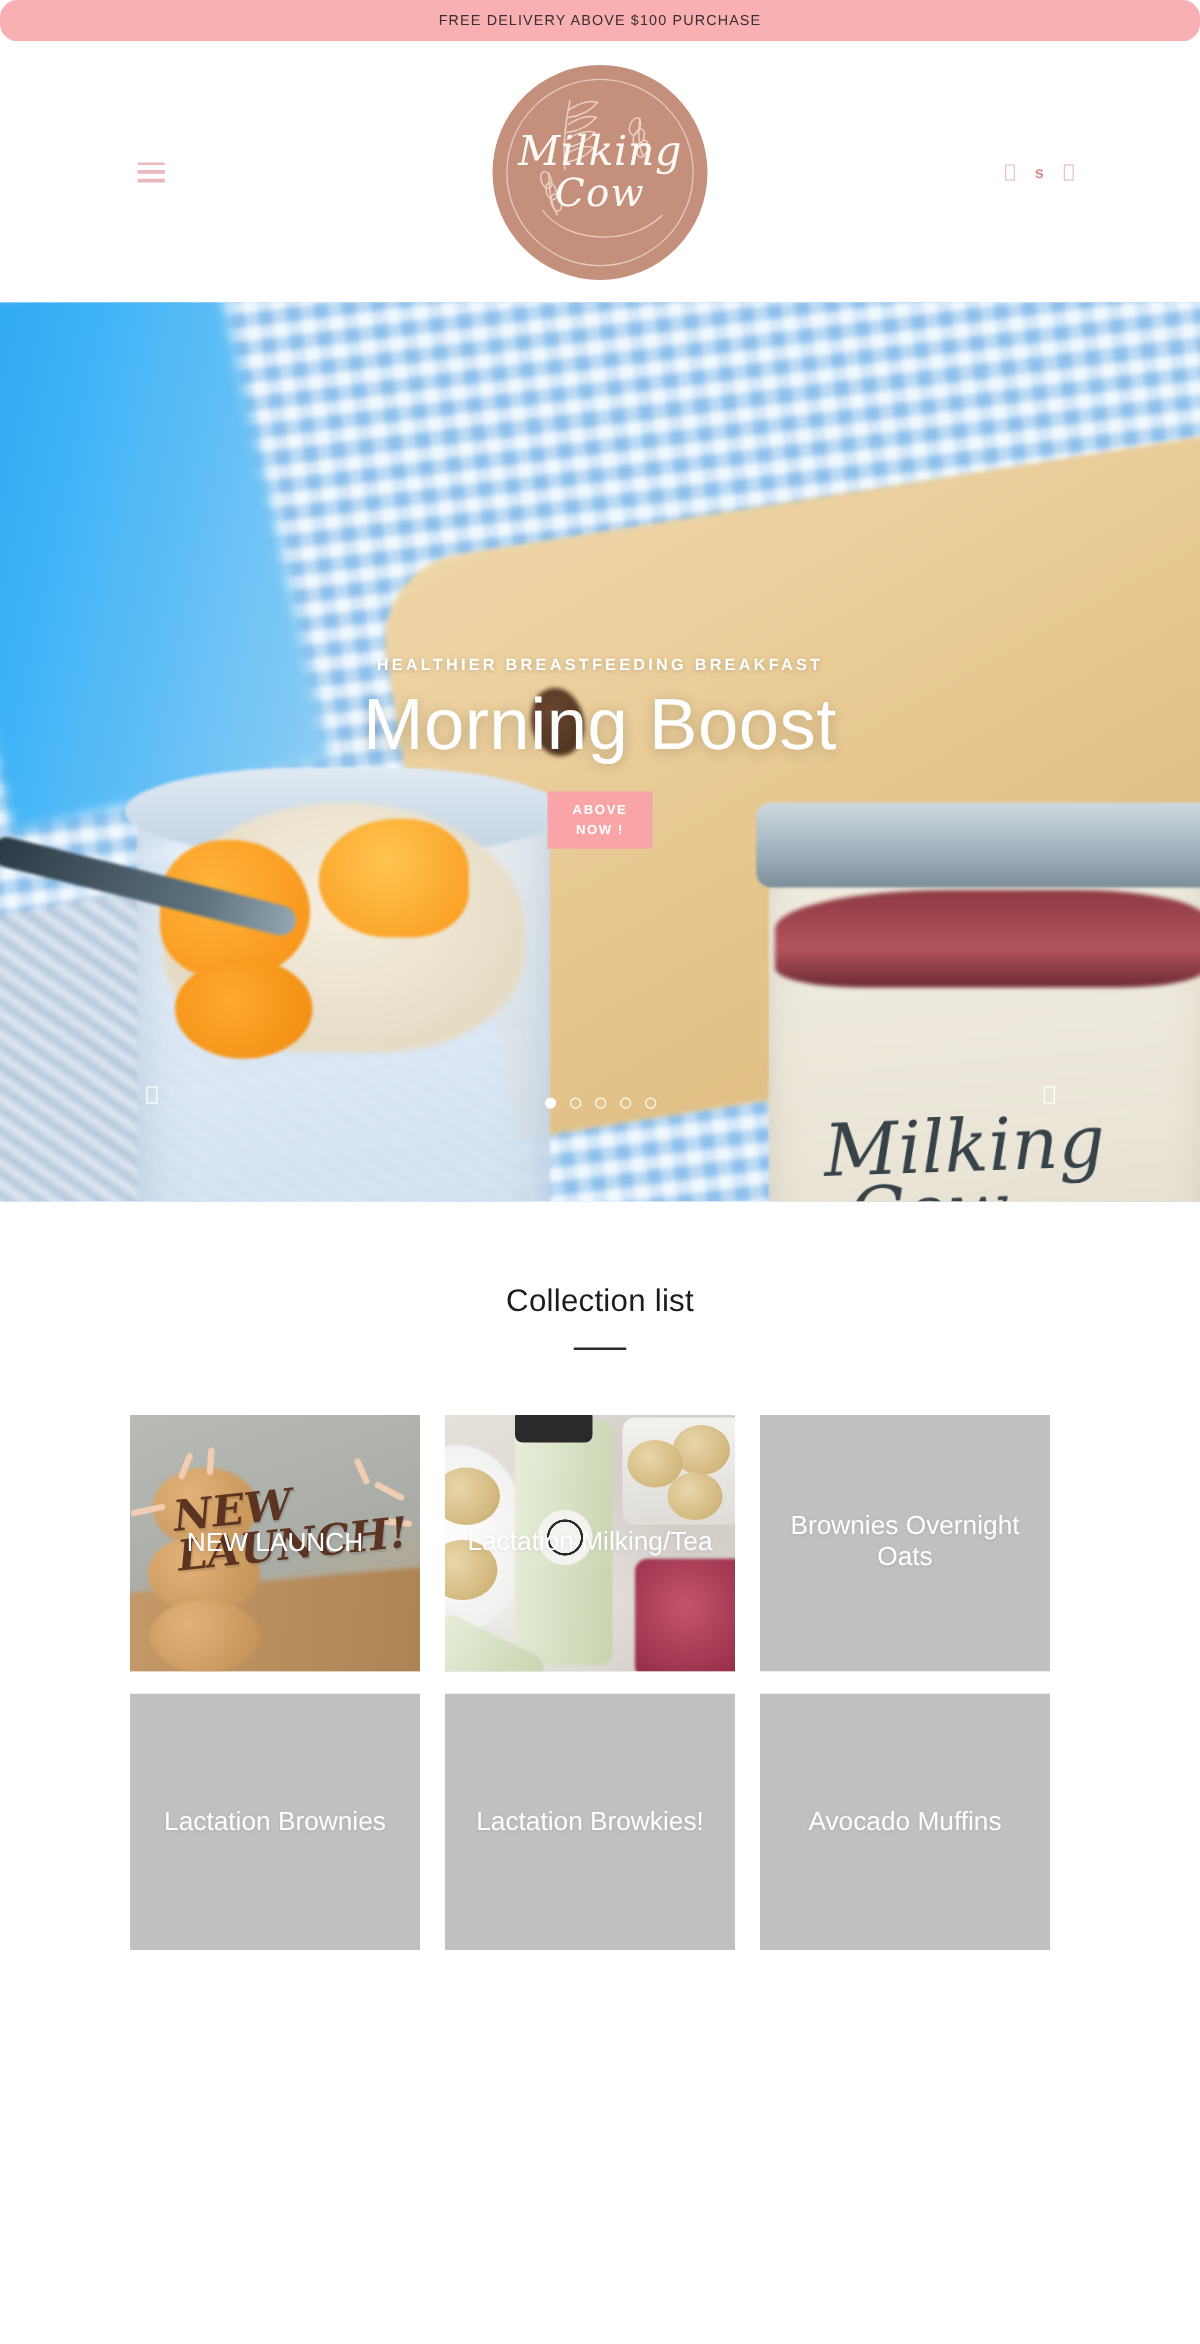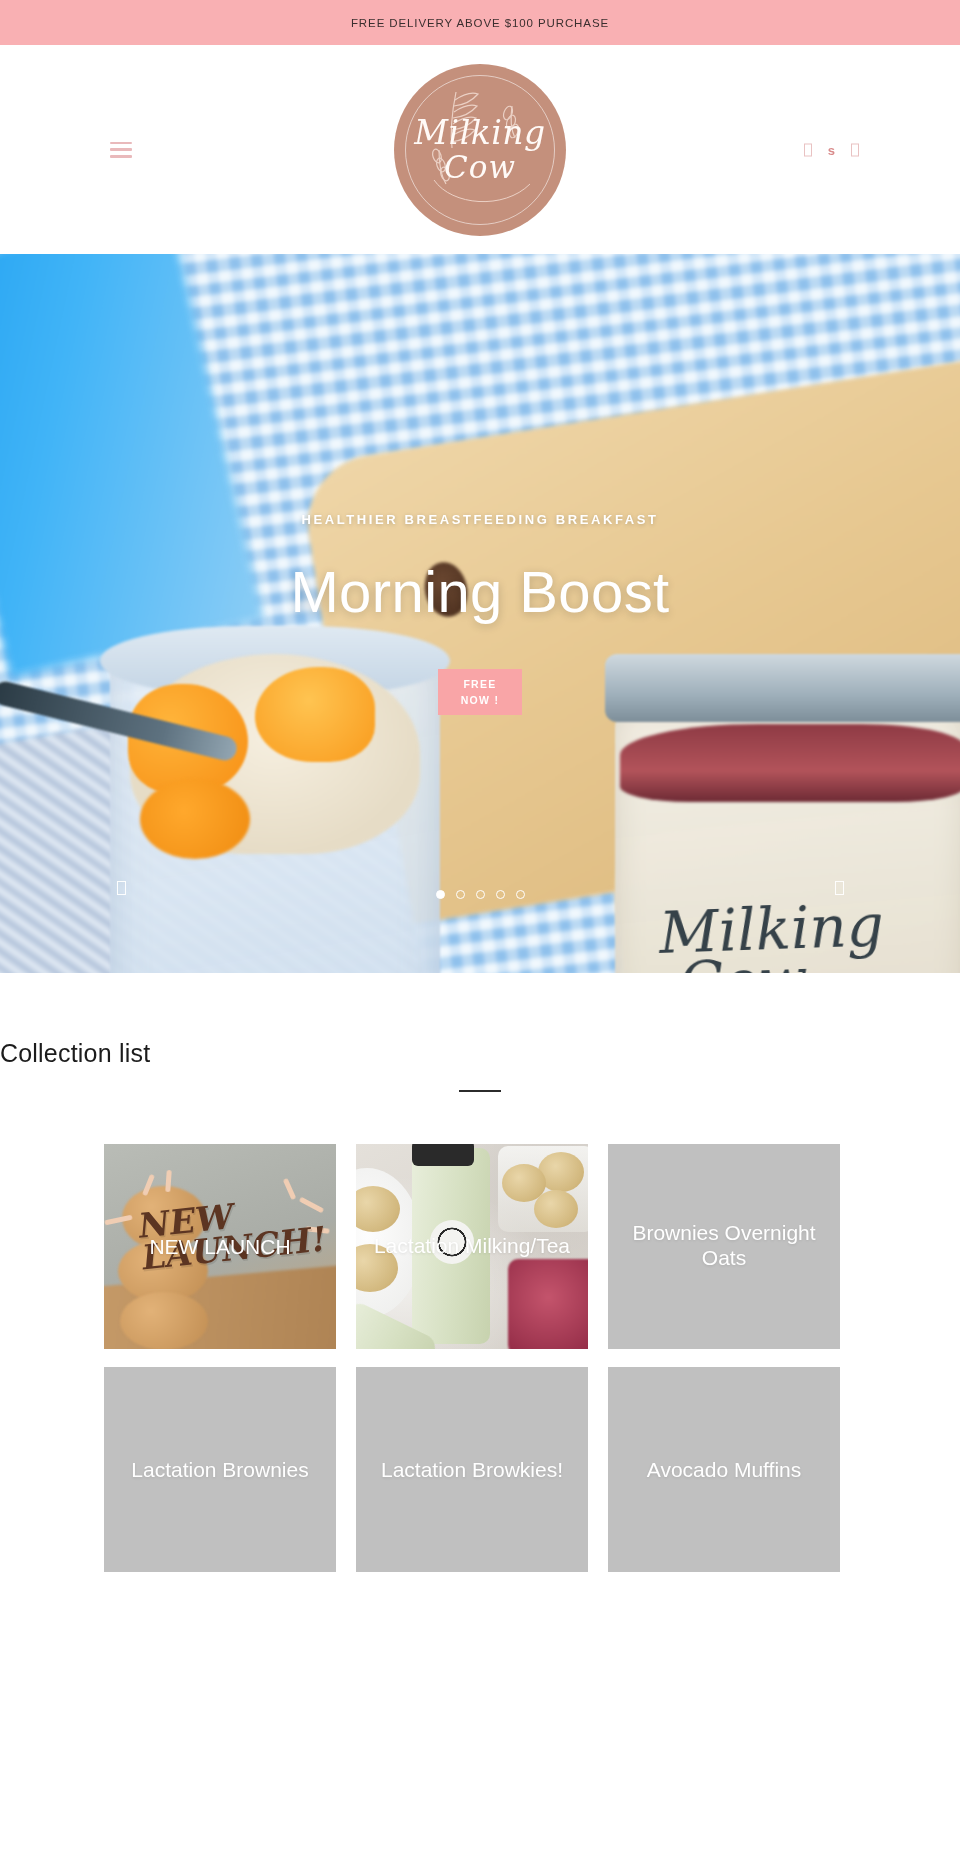--- a/index.html
+++ b/index.html
@@ -7,24 +7,25 @@
     width: 960px;
     background: #ffffff;
     font-family: "Liberation Sans", sans-serif;
     -webkit-font-smoothing: antialiased;
   }
   body { width: 960px; overflow-x: hidden; }
 
   
   .announcement {
     background: #f9b0b3;
-    height: 45px;
+    height: 33px;
     display: flex;
     align-items: center;
     justify-content: center;
+    border-radius: 14px;
   }
   .announcement-text {
     font-size: 11.5px;
     letter-spacing: 0.9px;
     color: #3b2f2f;
     font-weight: 400;
     font-family: "Liberation Sans", sans-serif;
   }
 
   
@@ -262,21 +263,21 @@
     line-height: 0.88;
     filter: blur(0.5px);
     opacity: 0.95;
     transform: rotate(-2deg);
   }
   .jar-script .s2 { display:block; margin-left: 18px; }
 
   .hero-overlay {
     position: absolute; inset: 0;
     display: flex; flex-direction: column;
-    align-items: center; justify-content: center; gap: 24px;
+    align-items: center; justify-content: center;
   }
   .hero-sub {
     color: #ffffff;
     font-size: 13px;
     letter-spacing: 2.6px;
     font-weight: 700;
     text-shadow: 0 1px 4px rgba(0,0,0,0.22);
     margin-bottom: 11px;
   }
   .hero-title {
@@ -340,21 +341,21 @@
   }
   .dot.active { background: #ffffff; }
 
   
   .collections {
     padding-top: 66px;
     padding-bottom: 70px;
     background: #ffffff;
   }
   .section-title {
-    text-align: left;
+    text-align: center;
     font-size: 25px;
     font-weight: 400;
     color: #1c1c1c;
     letter-spacing: 0.2px;
   }
   .section-rule {
     width: 42px;
     height: 1.6px;
     background: #2b2b2b;
     margin: 22px auto 0;
@@ -553,21 +554,21 @@
     <div class="jar-script">
       <span class="s1">Milking</span>
       <span class="s2">Cow</span>
     </div>
   </div>
 
   <div class="hero-overlay">
     <div class="hero-sub">HEALTHIER BREASTFEEDING BREAKFAST</div>
     <div class="hero-title">Morning Boost</div>
     <button class="hero-cta">
-      <span>FREE</span>
+      <span>ABOVE</span>
       <span>NOW !</span>
     </button>
   </div>
 
   <div class="hero-arrow arrow-prev">
       <i class="arrow-tofu"></i>
     </div>
   <div class="hero-arrow arrow-next">
       <i class="arrow-tofu"></i>
     </div>

